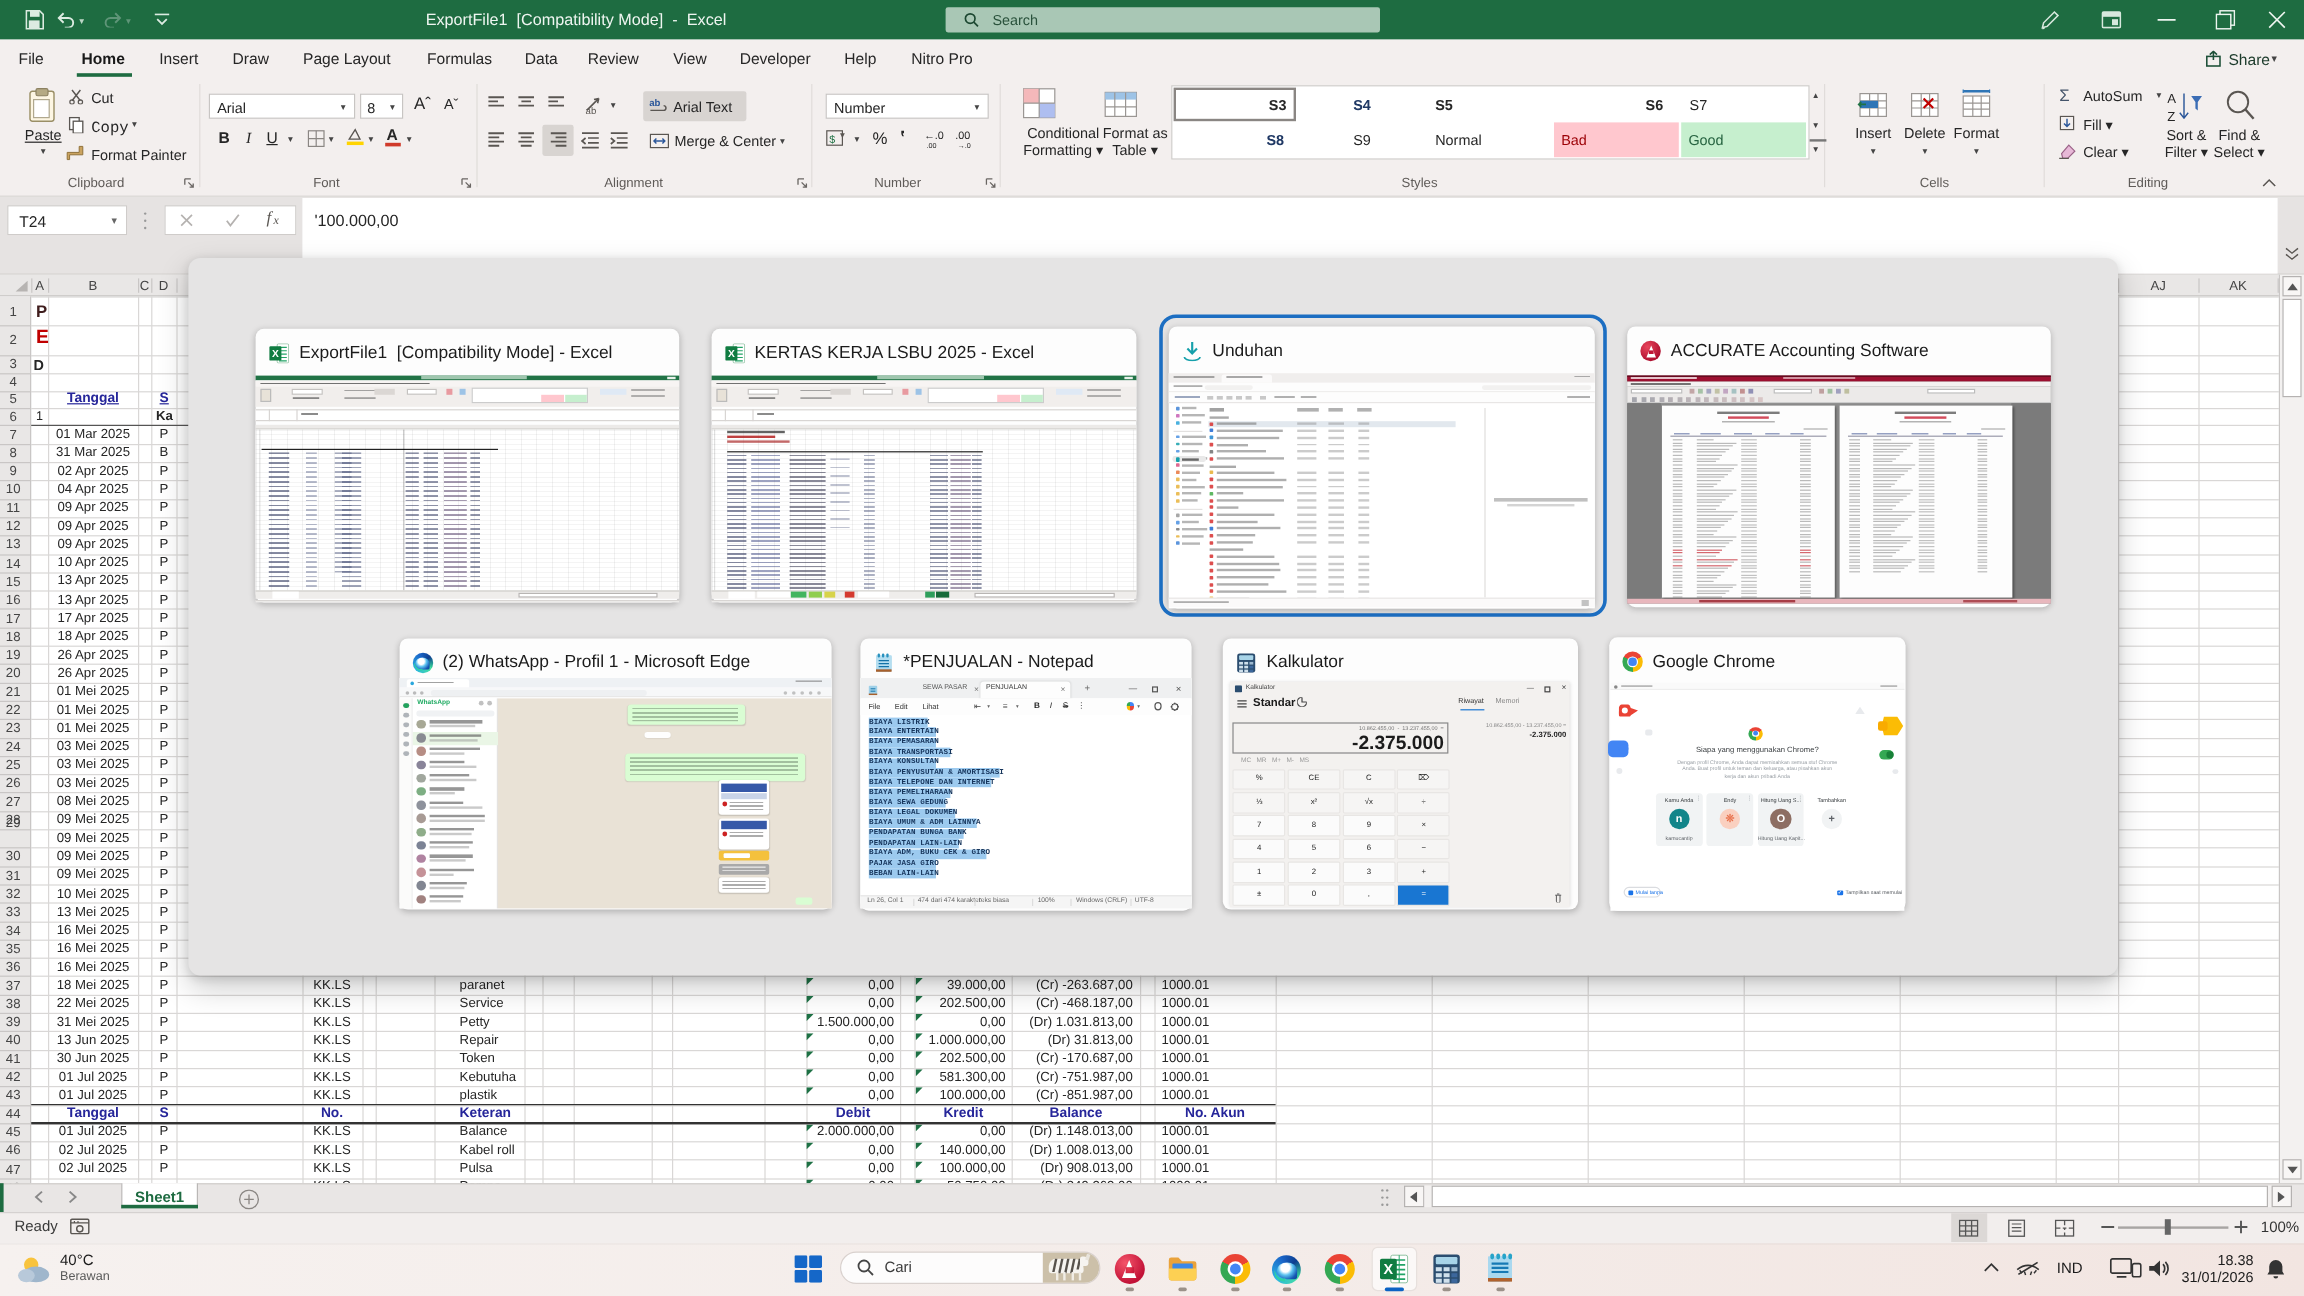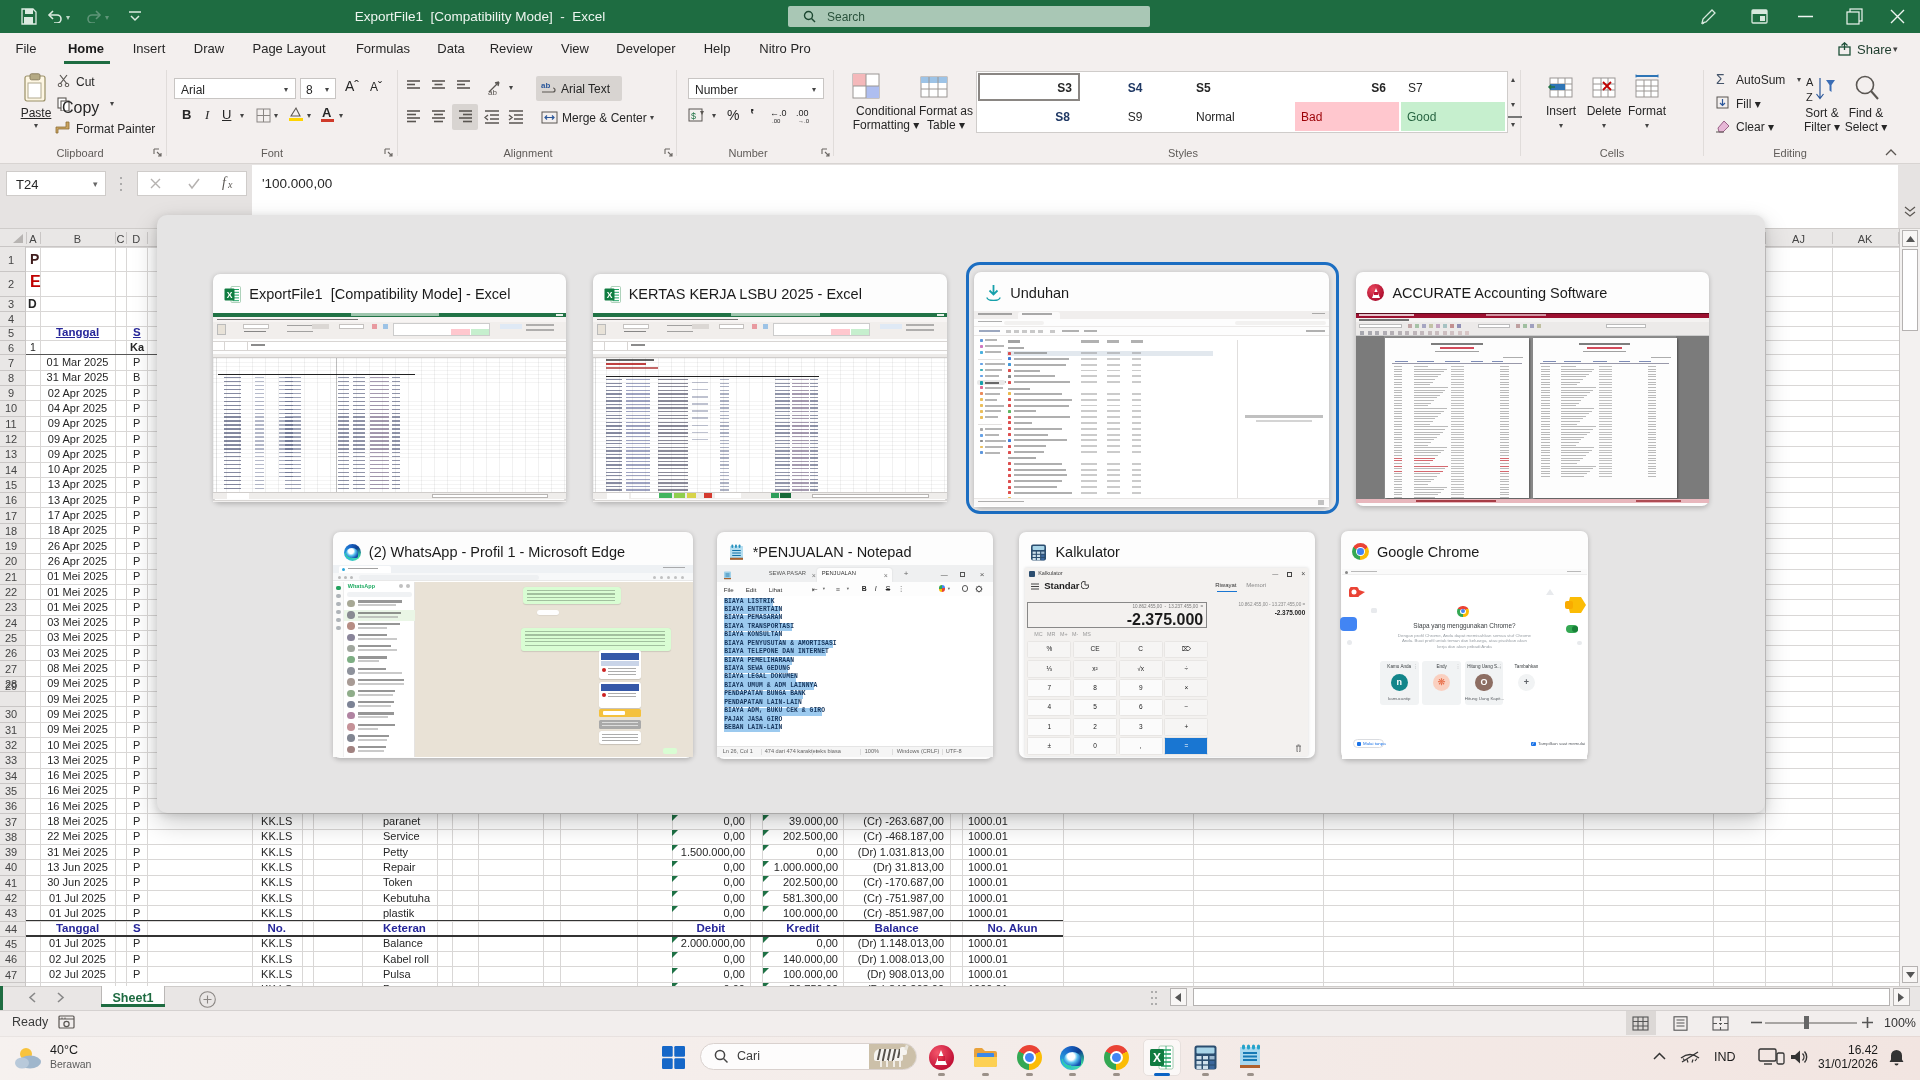--- a/index.html
+++ b/index.html
@@ -106,21 +106,21 @@
 <svg style="position:absolute;left:57px;top:74px;" width="13" height="13" viewBox="0 0 13 13">
     <path d="M3 1 L10 10 M10 1 L3 10" stroke="#5a5652" stroke-width="1.2" fill="none"></path>
     <circle cx="3" cy="11" r="1.8" fill="none" stroke="#5a5652"></circle>
     <circle cx="10" cy="11" r="1.8" fill="none" stroke="#5a5652"></circle>
   </svg>
 <div style="position:absolute;left:76px;top:76px;font-size:12px;color:#262626;font-weight:400;white-space:nowrap;line-height:1;">Cut</div>
 <svg style="position:absolute;left:57px;top:97px;" width="13" height="14" viewBox="0 0 13 14">
     <rect x="1" y="1" width="8" height="10" fill="#fff" stroke="#5a5652" stroke-width="1.1"></rect>
     <rect x="4" y="4" width="8" height="10" fill="#fff" stroke="#5a5652" stroke-width="1.1"></rect>
   </svg>
-<div style="position:absolute;left:62px;top:100px;font-size:16px;color:#262626;font-weight:400;white-space:nowrap;line-height:1;">Copy</div>
+<div style="position:absolute;left:76px;top:100px;font-size:13px;color:#262626;font-weight:400;white-space:nowrap;line-height:1;font-family:Liberation Mono, monospace;">Copy</div>
 <div style="position:absolute;left:110px;top:100px;font-size:8px;color:#444;font-weight:400;white-space:nowrap;line-height:1;">▾</div>
 <svg style="position:absolute;left:55px;top:120px;" width="16" height="14" viewBox="0 0 16 14">
     <path d="M1 7 h10 v-5 h3 v7 h-11 v4 h-2 z" fill="#caa35f" stroke="#8d6e35" stroke-width="0.8"></path>
   </svg>
 <div style="position:absolute;left:76px;top:123px;font-size:12px;color:#262626;font-weight:400;white-space:nowrap;line-height:1;">Format Painter</div>
 <div style="position:absolute;left:174px;top:78px;width:122px;height:21px;background:#fff;border:1px solid #c8c5c3;"></div>
 <div style="position:absolute;left:181px;top:84px;font-size:12px;color:#262626;font-weight:400;white-space:nowrap;line-height:1;">Arial</div>
 <div style="position:absolute;left:284px;top:86px;font-size:8px;color:#444;font-weight:400;white-space:nowrap;line-height:1;">▾</div>
 <div style="position:absolute;left:300px;top:78px;width:36px;height:21px;background:#fff;border:1px solid #c8c5c3;"></div>
 <div style="position:absolute;left:306px;top:84px;font-size:12px;color:#262626;font-weight:400;white-space:nowrap;line-height:1;">8</div>
@@ -932,21 +932,21 @@
 <div style="position:absolute;left:1714px;top:1051px;font-size:12.5px;color:#1b1b1b;font-weight:400;white-space:nowrap;line-height:1;">IND</div>
 <svg style="position:absolute;left:1758px;top:1048px;" width="28" height="18" viewBox="0 0 28 18">
     <rect x="1" y="1" width="17" height="12" rx="1.5" fill="none" stroke="#333" stroke-width="1.4"></rect>
     <path d="M6 16 h8" stroke="#333" stroke-width="1.4"></path>
     <rect x="19" y="5" width="7" height="11" rx="1.5" fill="#f2e9e6" stroke="#333" stroke-width="1.3"></rect>
   </svg>
 <svg style="position:absolute;left:1790px;top:1049px;" width="19" height="16" viewBox="0 0 19 16">
     <path d="M1 6 h4 l5-4.5 v13 L5 10 H1 z" fill="#333"></path>
     <path d="M12.5 4.5 a5 5 0 0 1 0 7 M14.5 2.5 a8 8 0 0 1 0 11" fill="none" stroke="#333" stroke-width="1.4"></path>
   </svg>
-<div style="position:absolute;left:1800px;top:1044px;width:78px;text-align:right;font-size:12px;color:#1b1b1b;font-weight:400;white-space:nowrap;line-height:1;">16.42</div>
+<div style="position:absolute;left:1800px;top:1044px;width:78px;text-align:right;font-size:12px;color:#1b1b1b;font-weight:400;white-space:nowrap;line-height:1;">18.38</div>
 <div style="position:absolute;left:1800px;top:1058px;width:78px;text-align:right;font-size:12px;color:#1b1b1b;font-weight:400;white-space:nowrap;line-height:1;">31/01/2026</div>
 <svg style="position:absolute;left:1888px;top:1048px;" width="17" height="18" viewBox="0 0 17 18">
     <path d="M8.5 2 a5.5 5.5 0 0 1 5.5 5.5 v4 l1.5 2.5 h-14 l1.5-2.5 v-4 A5.5 5.5 0 0 1 8.5 2 z" fill="#333"></path>
     <path d="M6.5 15.5 a2 2 0 0 0 4 0" fill="#333"></path>
   </svg>
 <div style="position:absolute;left:156.5px;top:214.9px;width:1608.5px;height:598.2px;background:#e5e4e4;border-radius:10px;box-shadow:0 10px 26px rgba(0,0,0,0.20), 0 2px 8px rgba(0,0,0,0.12);"></div>
 <div style="position:absolute;left:213.3px;top:273.5px;width:352.8px;height:228.5px;background:#fdfdfd;border-radius:7px;box-shadow:0 1.5px 5px rgba(0,0,0,0.22);overflow:hidden;"></div>
 <div style="position:absolute;left:224.3px;top:285.5px;width:17px;height:17px;"><svg width="17" height="17" viewBox="0 0 17 17">
       <rect x="7" y="0.5" width="9.5" height="16" rx="1" fill="#fff" stroke="#8bbf9e" stroke-width="0.7"></rect>
       <path d="M8.5 3.5 h6.5 M8.5 6.3 h6.5 M8.5 9.1 h6.5 M8.5 11.9 h6.5 M8.5 14.7 h6.5" stroke="#21a366" stroke-width="1"></path>

